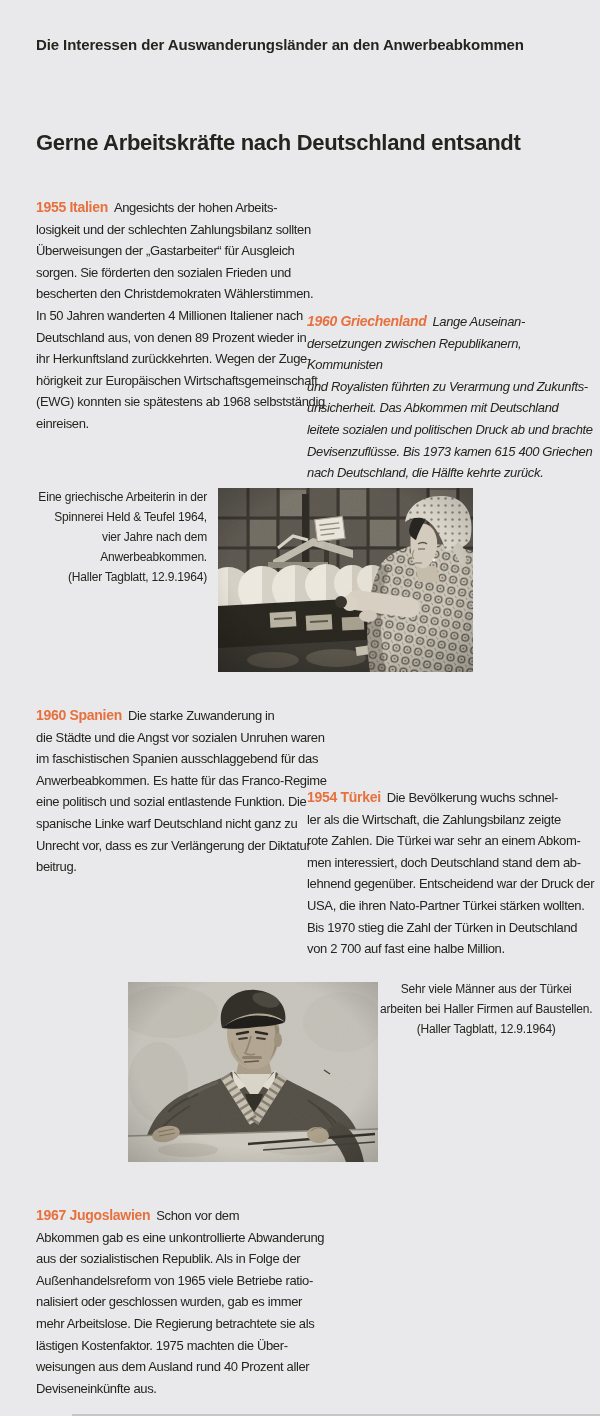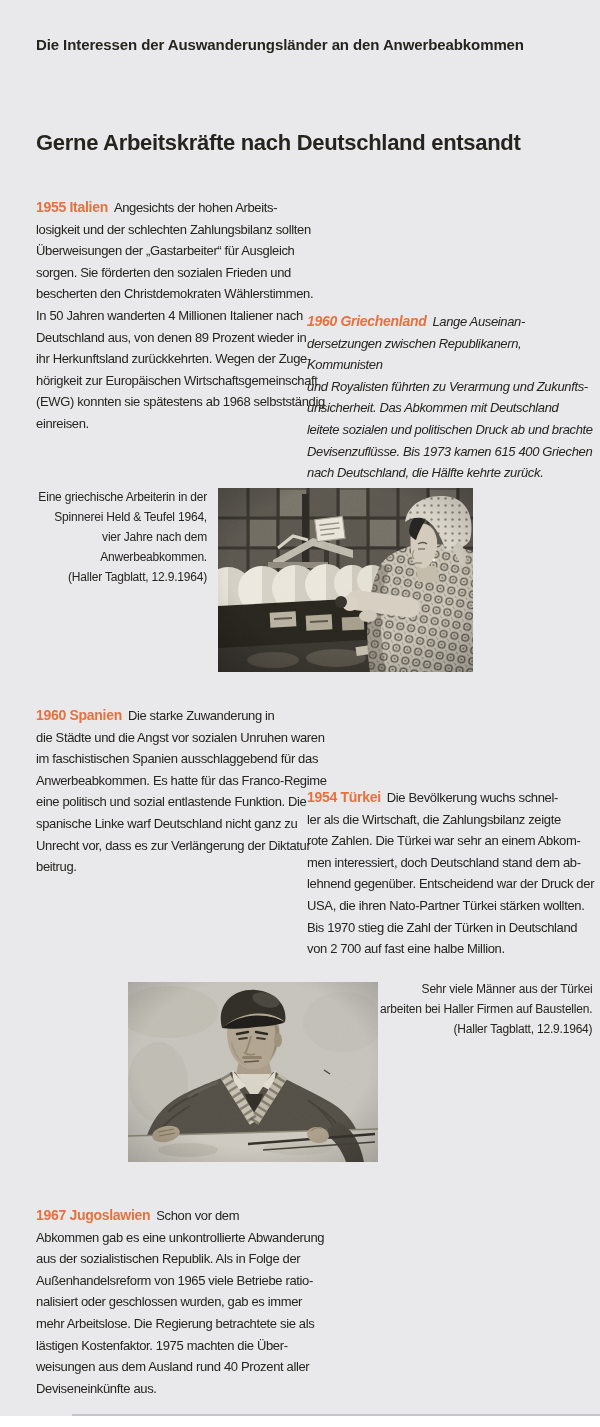--- a/index.html
+++ b/index.html
@@ -22,21 +22,21 @@
   .sec-italien      { left:36px;  top:197px;  }
   .sec-griechenland { left:307px; top:311px;font-style:italic;  }
   .sec-spanien      { left:36px;  top:705px;  }
   .sec-tuerkei      { left:307px; top:787px;  }
   .sec-jugoslawien  { left:36px;  top:1205px; }
   .caption {
     white-space:pre-line; font-size:12px; line-height:20px; letter-spacing:-0.2px;
     color:var(--text-dark,#26241f);
   }
   .caption-1 { right:393px; top:487px; text-align:right; }
-  .caption-2 { left:380px;  top:979px; text-align:right;  }
+  .caption-2 { left:380px;  top:979px; text-align:center;  }
   .photo { position:absolute; overflow:hidden; }
   .photo svg { display:block; width:100%; height:100%; }
   .photo-1 { left:218px; top:488px; width:255px; height:184px; }
   .photo-2 { left:128px; top:982px; width:250px; height:180px; }
   .bottom-edge { position:absolute; left:72px; right:0; bottom:0; height:2px; background:#c6c6ca; }
 </style>
 </head>
 <body>
 
 <div class="page">

